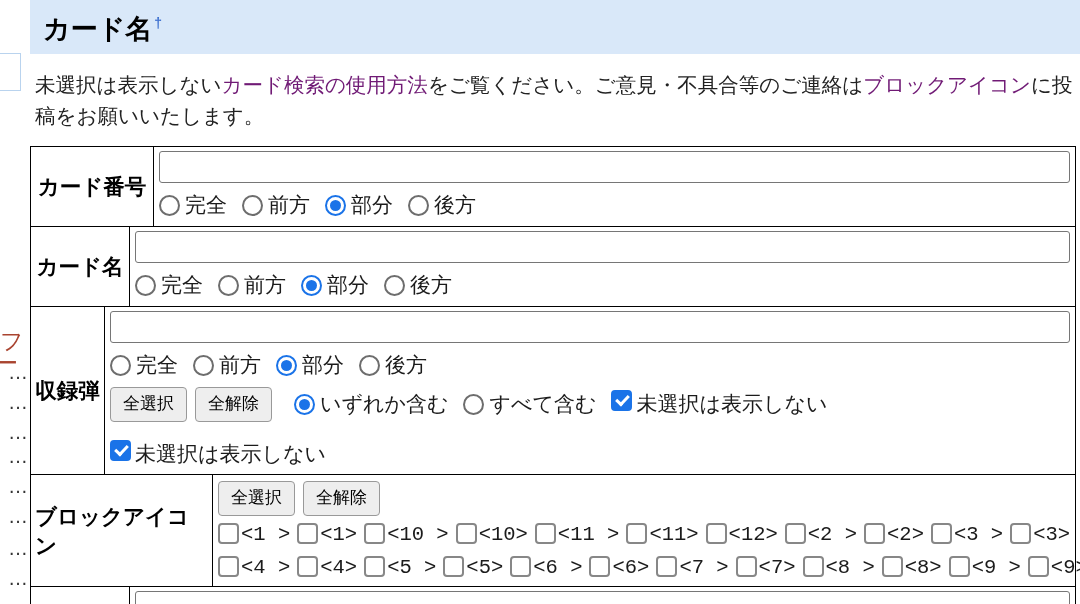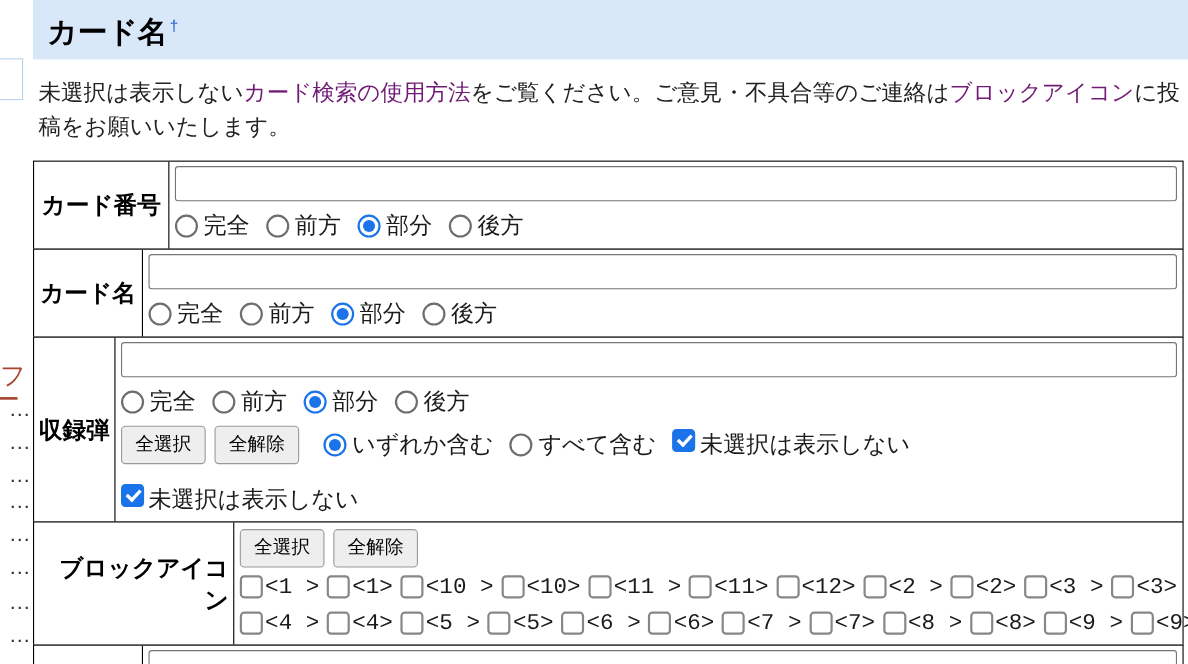--- a/index.html
+++ b/index.html
@@ -36,21 +36,21 @@
                     vertical-align:super; margin-left:2px; }
 
   .intro { margin:15px 2px 0 5px; width:1048px; font-size:20.5px; line-height:31px; color:#222; }
   .intro a { color:#701a75; text-decoration:none; cursor:pointer;text-align:center; }
 
   
   .form { margin-top:15px; width:1046px; font-size:21px; }
   .row { display:flex; border:1px solid #000; margin-top:-1px; background:#fff; }
   .row:first-child { margin-top:0; }
   .cell-label { flex:0 0 auto; display:flex; align-items:center; justify-content:center;
-                font-weight:700; font-size:21.5px; padding:0 4px; color:#000;text-align:right; }
+                font-weight:700; font-size:21.5px; padding:0 4px; color:#000; }
   .w122 { width:122px; } .w98 { width:98px; } .w73 { width:73px; } .w181 { width:181px; }
   .cell-content { flex:1 1 auto; min-width:0; border-left:1px solid #000;
                   padding:3px 3px 4px 5px;font-family:Liberation Mono, monospace; }
 
   .text-input { display:block; width:calc(100% - 2px); height:32px;
                 border:1px solid #767676; border-radius:3px; background:#fff;
                 font-size:18px; padding:0 6px; margin-top:1px; font-family:inherit; }
 
   .line { display:flex; align-items:center; }
   .radio-line { margin-top:5px; height:34px; }

